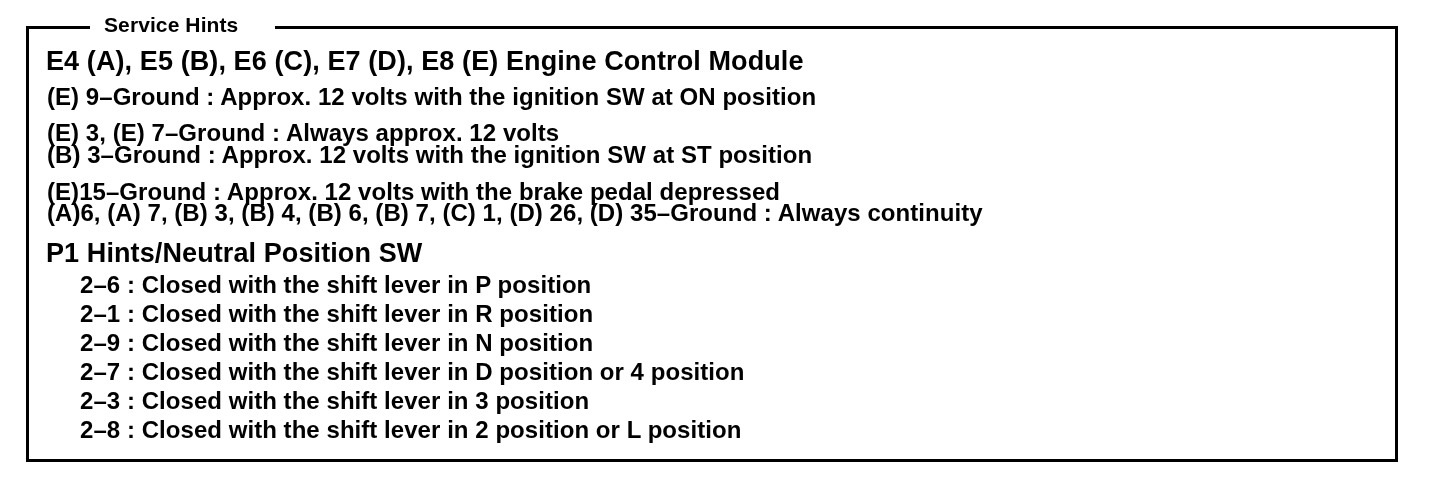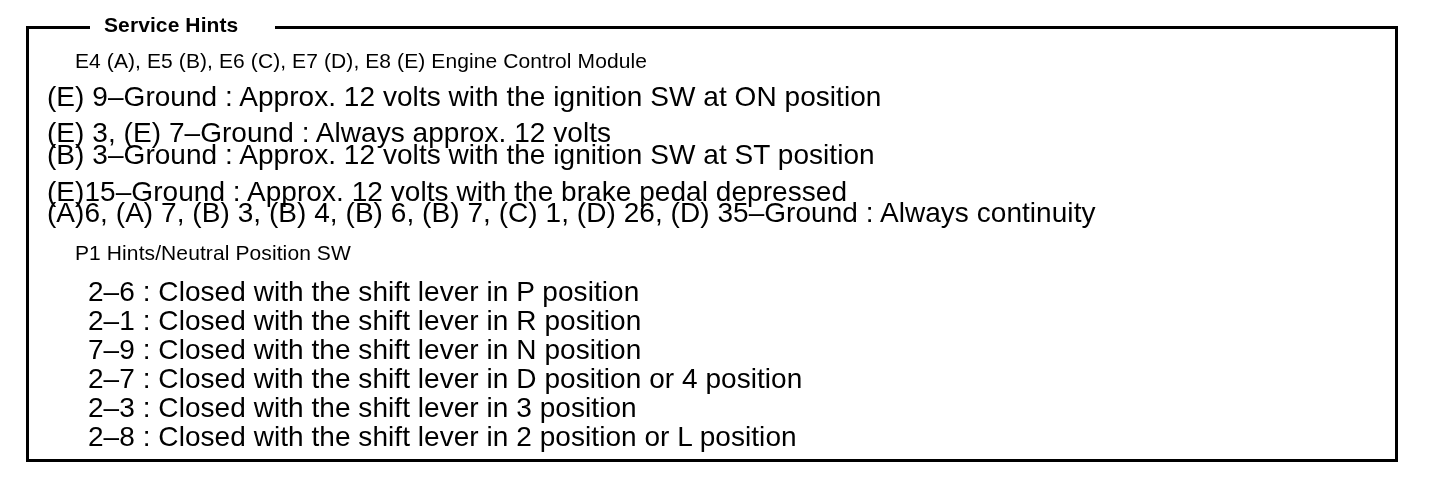--- a/index.html
+++ b/index.html
@@ -67,49 +67,48 @@
   
   .content {
     position: absolute;
     left: 0;
     top: 0;
     width: 1372px;
   }
 
   .section-heading {
     position: absolute;
-    font-size: 21px;
-    font-weight: normal;
+    font-size: 27px;
+    font-weight: bold;
     line-height: 26px;
     white-space: nowrap;
     letter-spacing: 0.1px;
-    margin-left: 29px;
   }
 
   .line {
     position: absolute;
-    font-size: 28px;
-    font-weight: normal;
+    font-size: 24px;
+    font-weight: bold;
     line-height: 26px;
     white-space: nowrap;
     letter-spacing: 0.05px;
   }
 
   
   #ecm-heading { left: 46px;  top: 48px; }
   .ecm-line    { left: 47px; }
   .ecm-line.i0 { top: 84px; }
   .ecm-line.i1 { top: 120px; }
   .ecm-line.i2 { top: 142px; }
   .ecm-line.i3 { top: 179px; }
   .ecm-line.i4 { top: 200px; }
 
   
   #pnp-heading { left: 46px;  top: 240px; }
-  .pnp-line    { left: 88px; margin-top: 7px; }
+  .pnp-line    { left: 80px; }
   .pnp-line.i0 { top: 272px; }
   .pnp-line.i1 { top: 301px; }
   .pnp-line.i2 { top: 330px; }
   .pnp-line.i3 { top: 359px; }
   .pnp-line.i4 { top: 388px; }
   .pnp-line.i5 { top: 417px; }
 </style>
 </head>
 <body>
 
@@ -128,19 +127,19 @@
     <div class="line ecm-line i0">(E)  9–Ground : Approx. 12 volts with the ignition SW at ON position</div>
     <div class="line ecm-line i1">(E) 3, (E) 7–Ground : Always approx. 12 volts</div>
     <div class="line ecm-line i2">(B)  3–Ground : Approx. 12 volts with the ignition SW at ST position</div>
     <div class="line ecm-line i3">(E)15–Ground : Approx. 12 volts with the brake pedal depressed</div>
     <div class="line ecm-line i4">(A)6, (A) 7, (B) 3, (B) 4, (B) 6, (B) 7, (C) 1, (D) 26, (D) 35–Ground : Always continuity</div>
 
     <div class="section-heading" id="pnp-heading">P1  Hints/Neutral Position SW</div>
 
     <div class="line pnp-line i0">2–6 : Closed with the shift lever in P position</div>
     <div class="line pnp-line i1">2–1 : Closed with the shift lever in R position</div>
-    <div class="line pnp-line i2">7–9 : Closed with the shift lever in N position</div>
+    <div class="line pnp-line i2">2–9 : Closed with the shift lever in N position</div>
     <div class="line pnp-line i3">2–7 : Closed with the shift lever in D position or 4 position</div>
     <div class="line pnp-line i4">2–3 : Closed with the shift lever in 3 position</div>
     <div class="line pnp-line i5">2–8 : Closed with the shift lever in 2 position or L position</div>
 
   </div>
 </div>
 
 </body></html>

